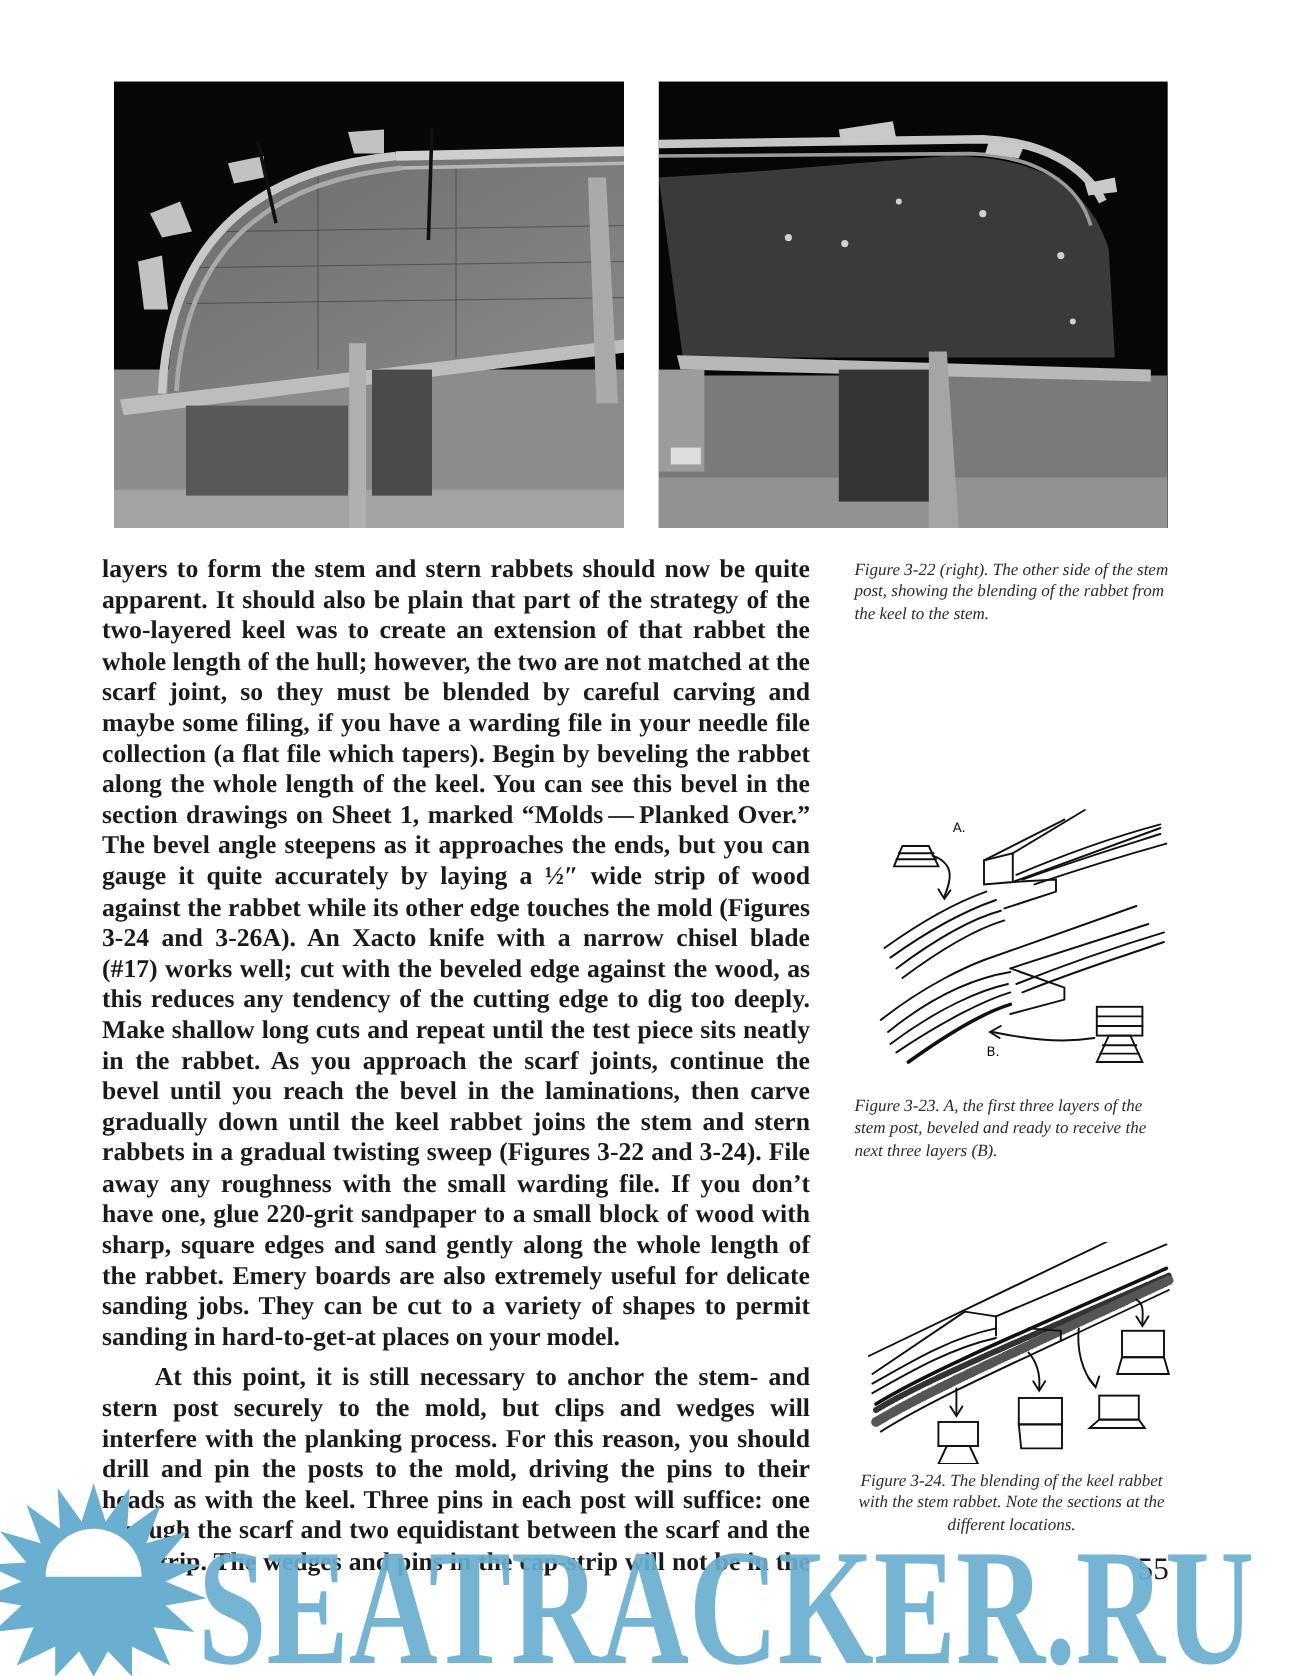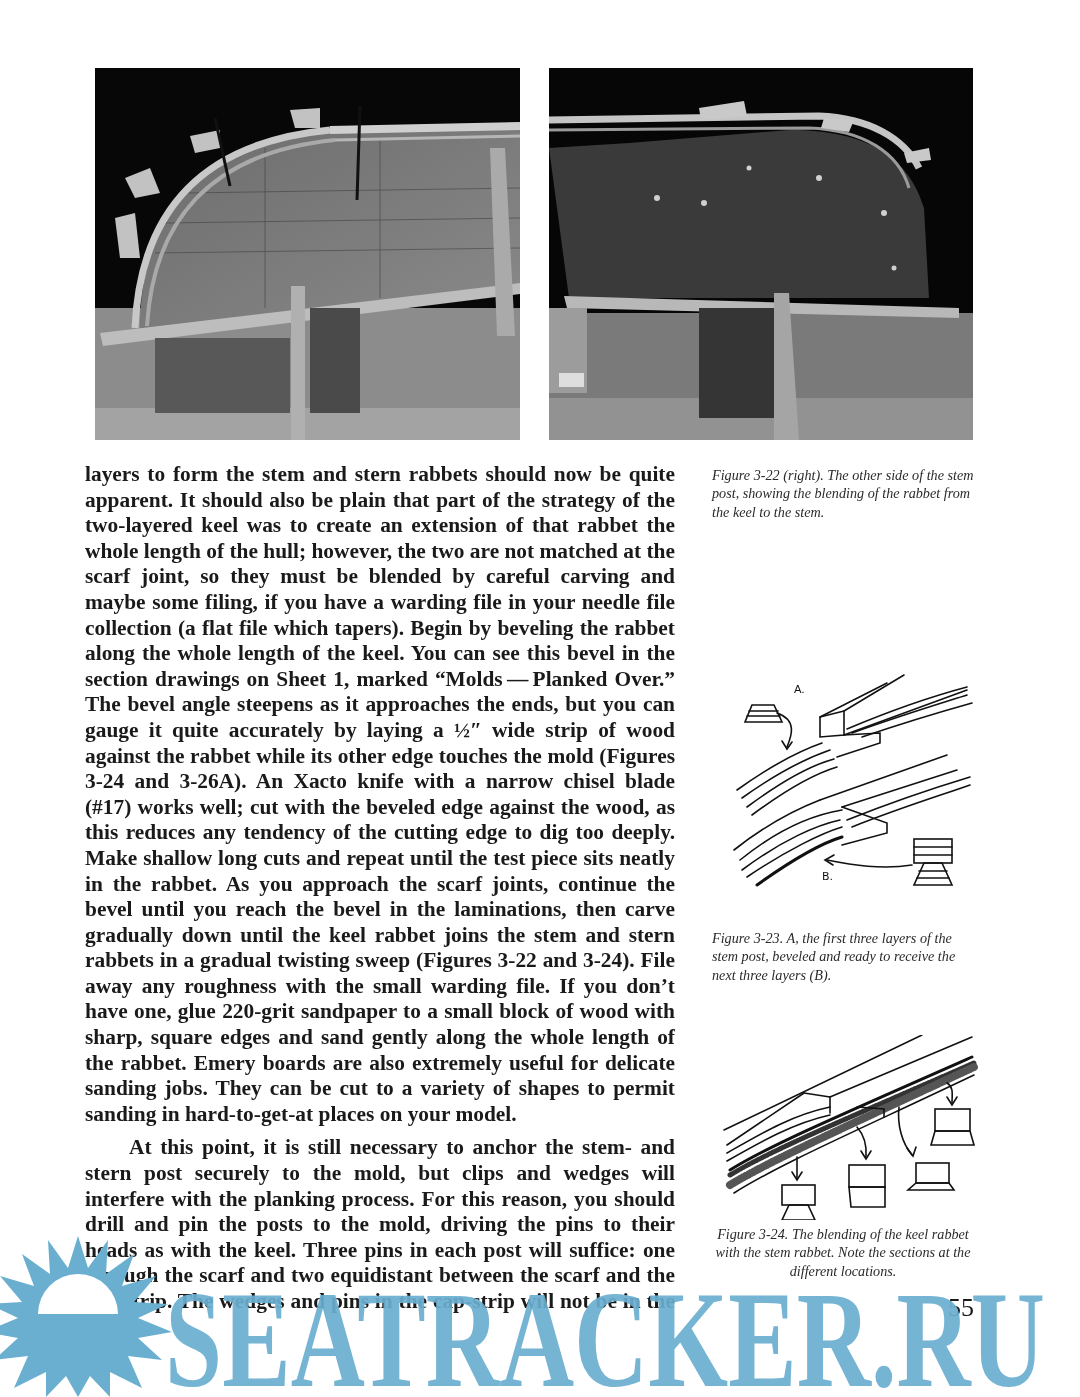--- a/index.html
+++ b/index.html
@@ -14,21 +14,21 @@
   #body-text { position:absolute; left:85px; top:462px; width:590px;
                font-size:21.4px; line-height:25.6px; text-align:justify;font-weight:bold; }
   #body-text p { margin:0; }
   #body-text p.indent { text-indent:44px; margin-top:8px; }
 
   .caption { position:absolute; left:712px; width:262px; font-style:italic;
              font-size:14.2px; line-height:18.4px; color:#2a2a2a; }
   .caption p { margin:0; }
   #cap-21-22 { top:466px; }
   #cap-21-22 p + p { margin-top:16px; }
-  #cap-23 { top:913px;margin-top:16px; }
+  #cap-23 { top:913px; }
   #cap-24 { top:1225px;text-align:center; }
 
   .drawing { position:absolute; }
   #fig-3-23 { left:712px; top:665px; width:270px; height:225px; }
   #fig-3-24 { left:712px; top:1035px; width:270px; height:185px; }
 
   #page-number { position:absolute; left:948px; top:1293px; font-size:26px; }
 
   #watermark { position:absolute; left:0; top:1236px; width:1080px; height:161px; pointer-events:none; }
 </style>

